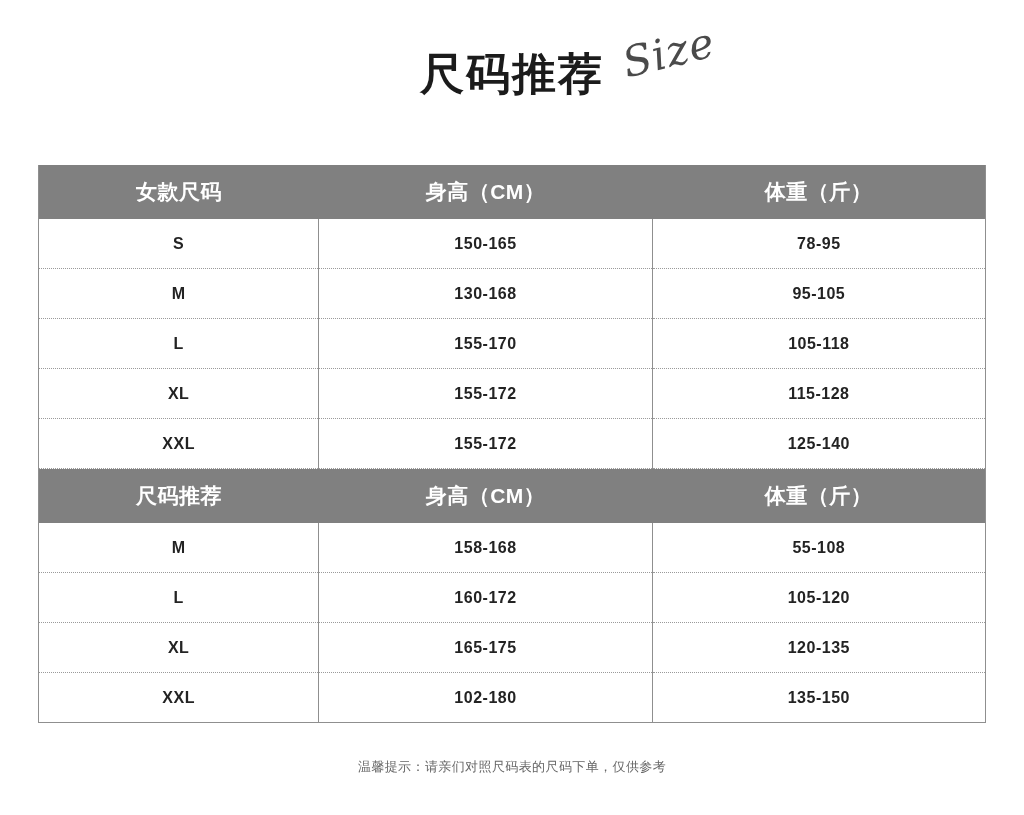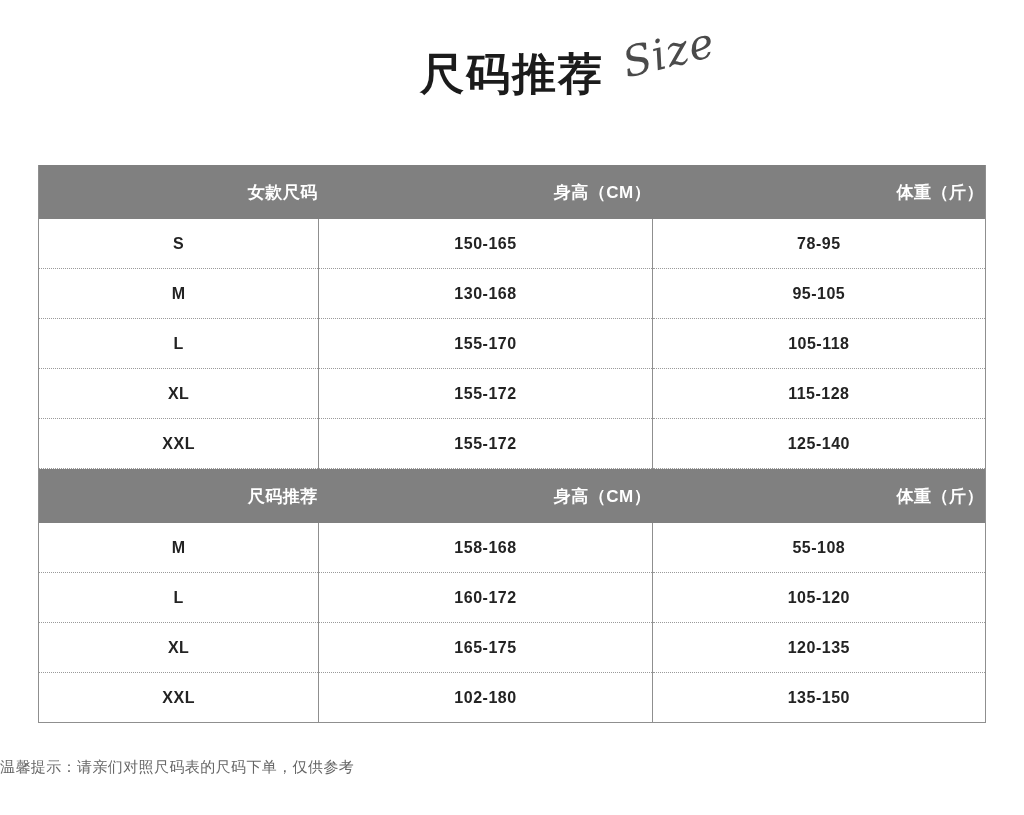--- a/index.html
+++ b/index.html
@@ -66,24 +66,24 @@
     border-collapse: collapse;
     table-layout: fixed;
   }
   table.size-table col.c1 { width: 29.6%; }
   table.size-table col.c2 { width: 35.2%; }
   table.size-table col.c3 { width: 35.2%; }
 
   .size-table th {
     background: #808080;
     color: #ffffff;
-    font-size: 17px;
+    font-size: 21px;
     font-weight: bold;
     height: 52px;
-    text-align: right;
+    text-align: center;
     vertical-align: middle;
     border: none;
     letter-spacing: 0.5px;
   }
   .size-table td {
     height: 47px;
     text-align: center;
     vertical-align: middle;
     font-size: 16px;
     font-weight: bold;
@@ -108,21 +108,22 @@
     border-left: 1px solid #8f8f8f;
     border-right: 1px solid #8f8f8f;
     border-bottom: 1px solid #8f8f8f;
   }
 
   .note {
     position: absolute;
     left: 0;
     right: 0;
     top: 758px;
-    font-size: 15px;
+    text-align: center;
+    font-size: 13px;
     color: #666666;
     letter-spacing: 0.4px;
   }
 </style>
 </head>
 <body>
 
 <div class="page">
 
   <div class="title-block">

